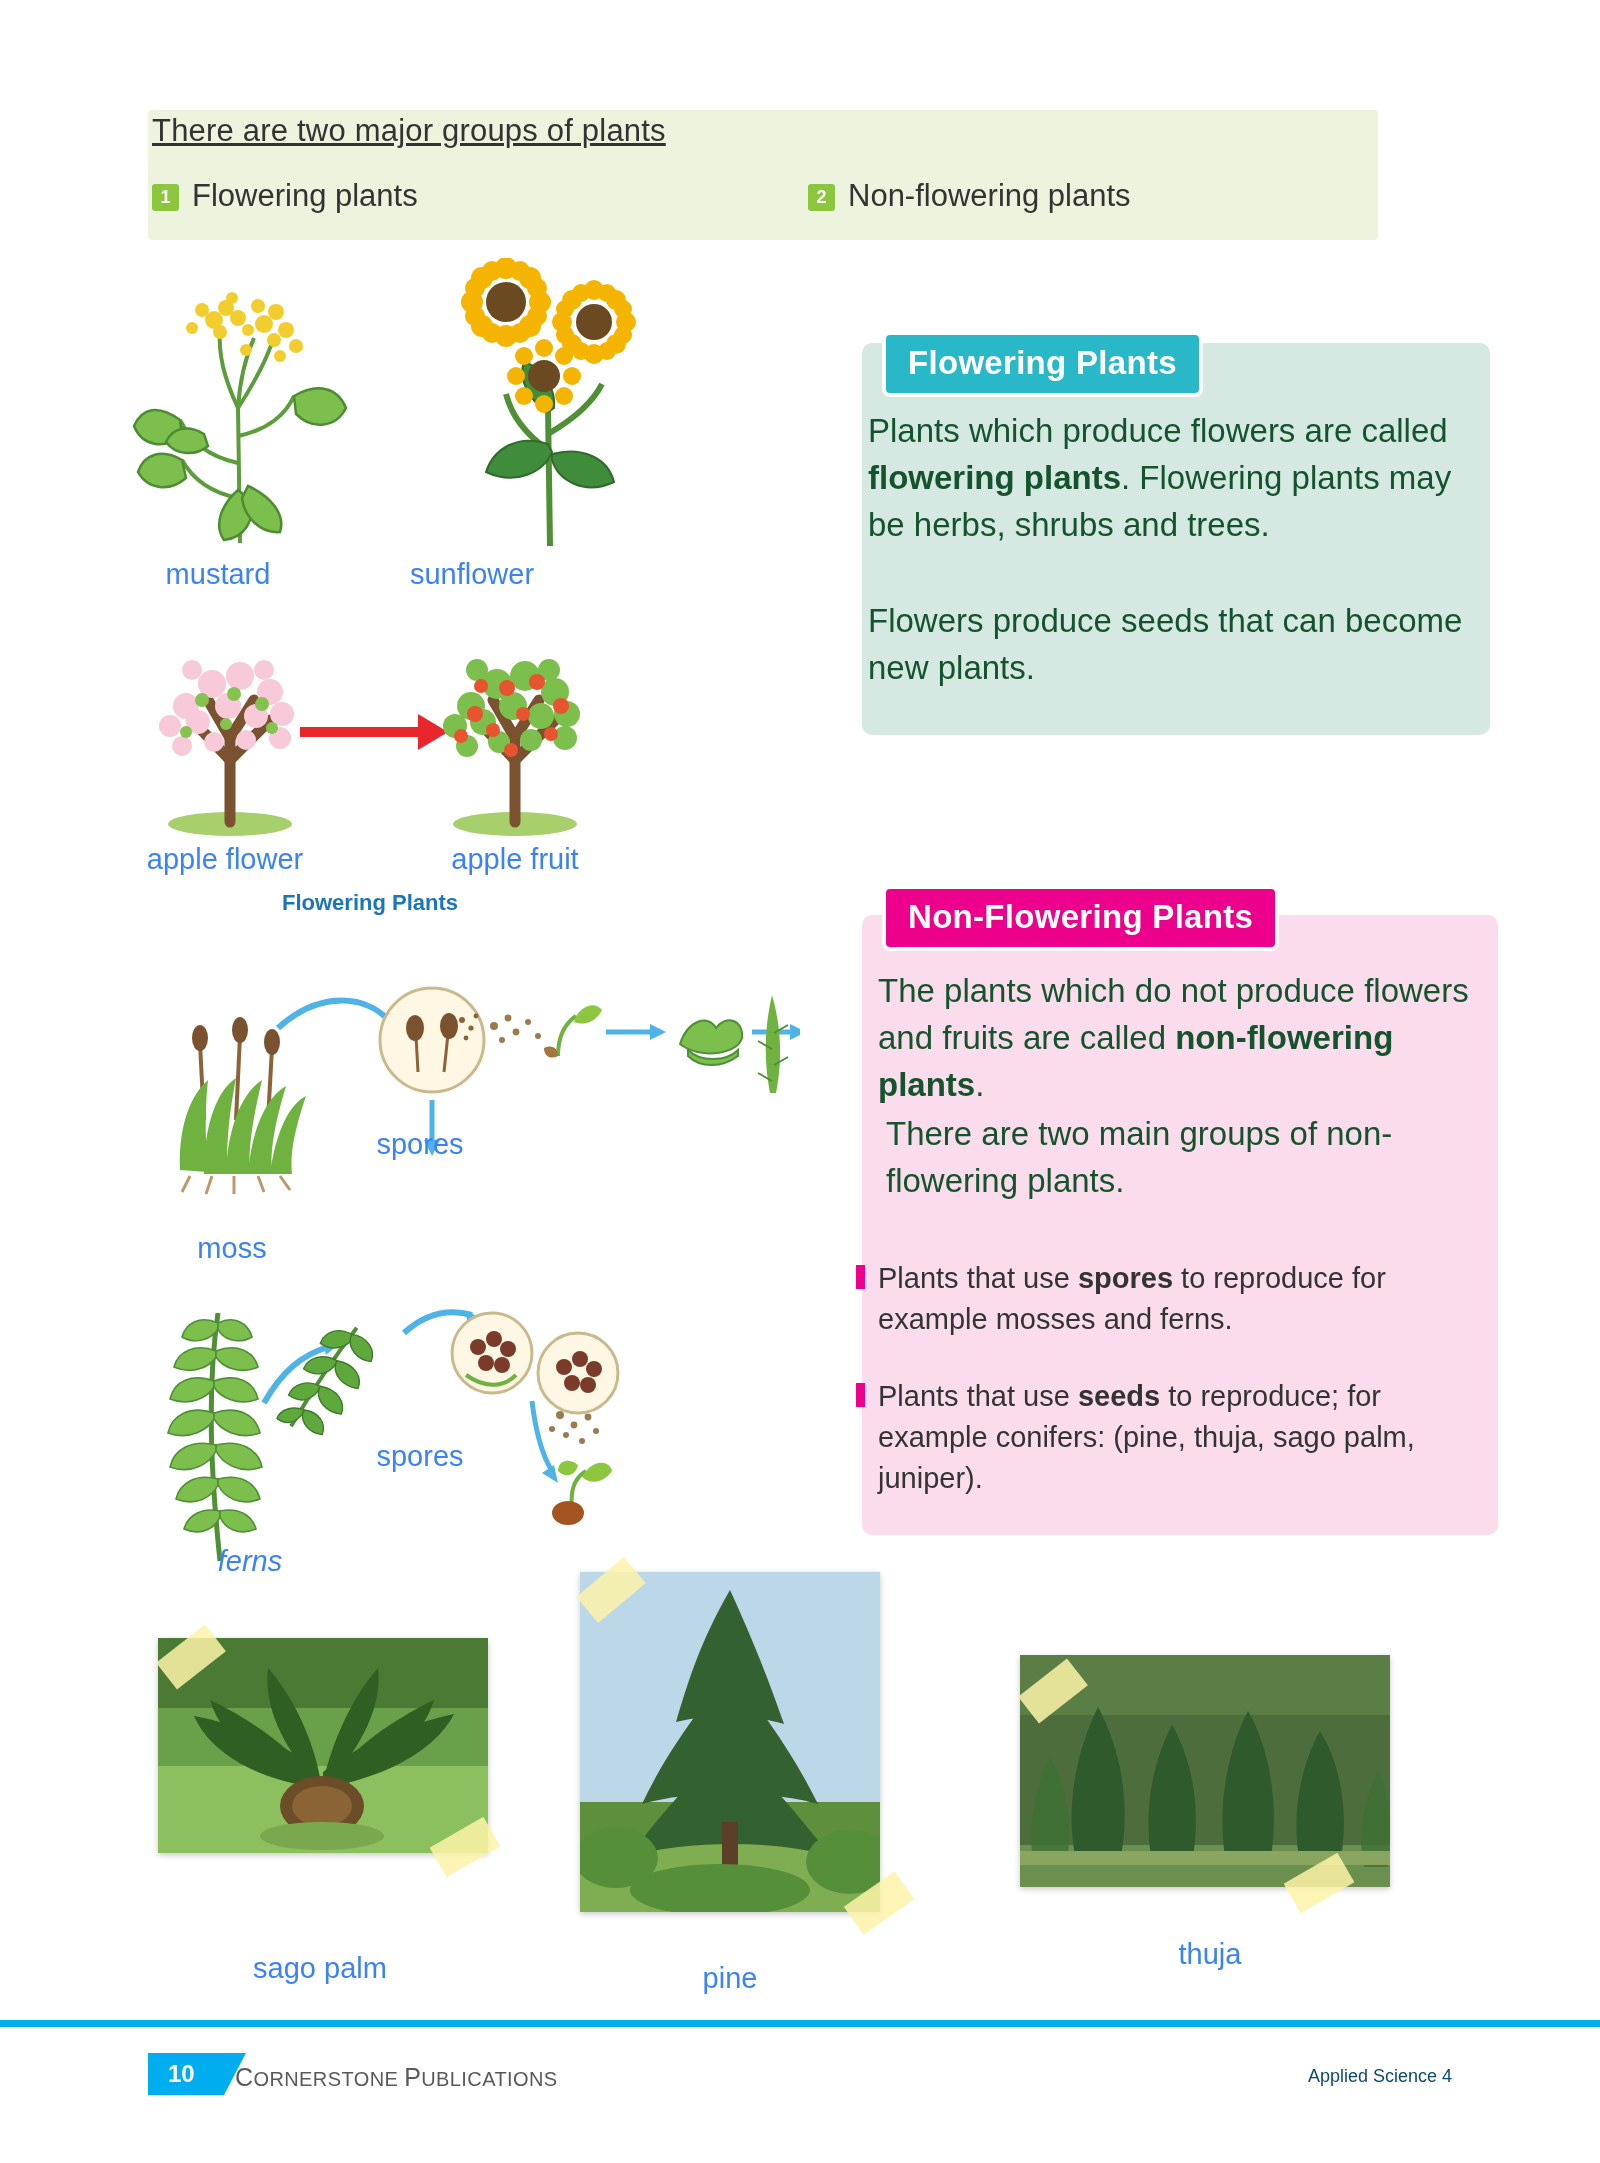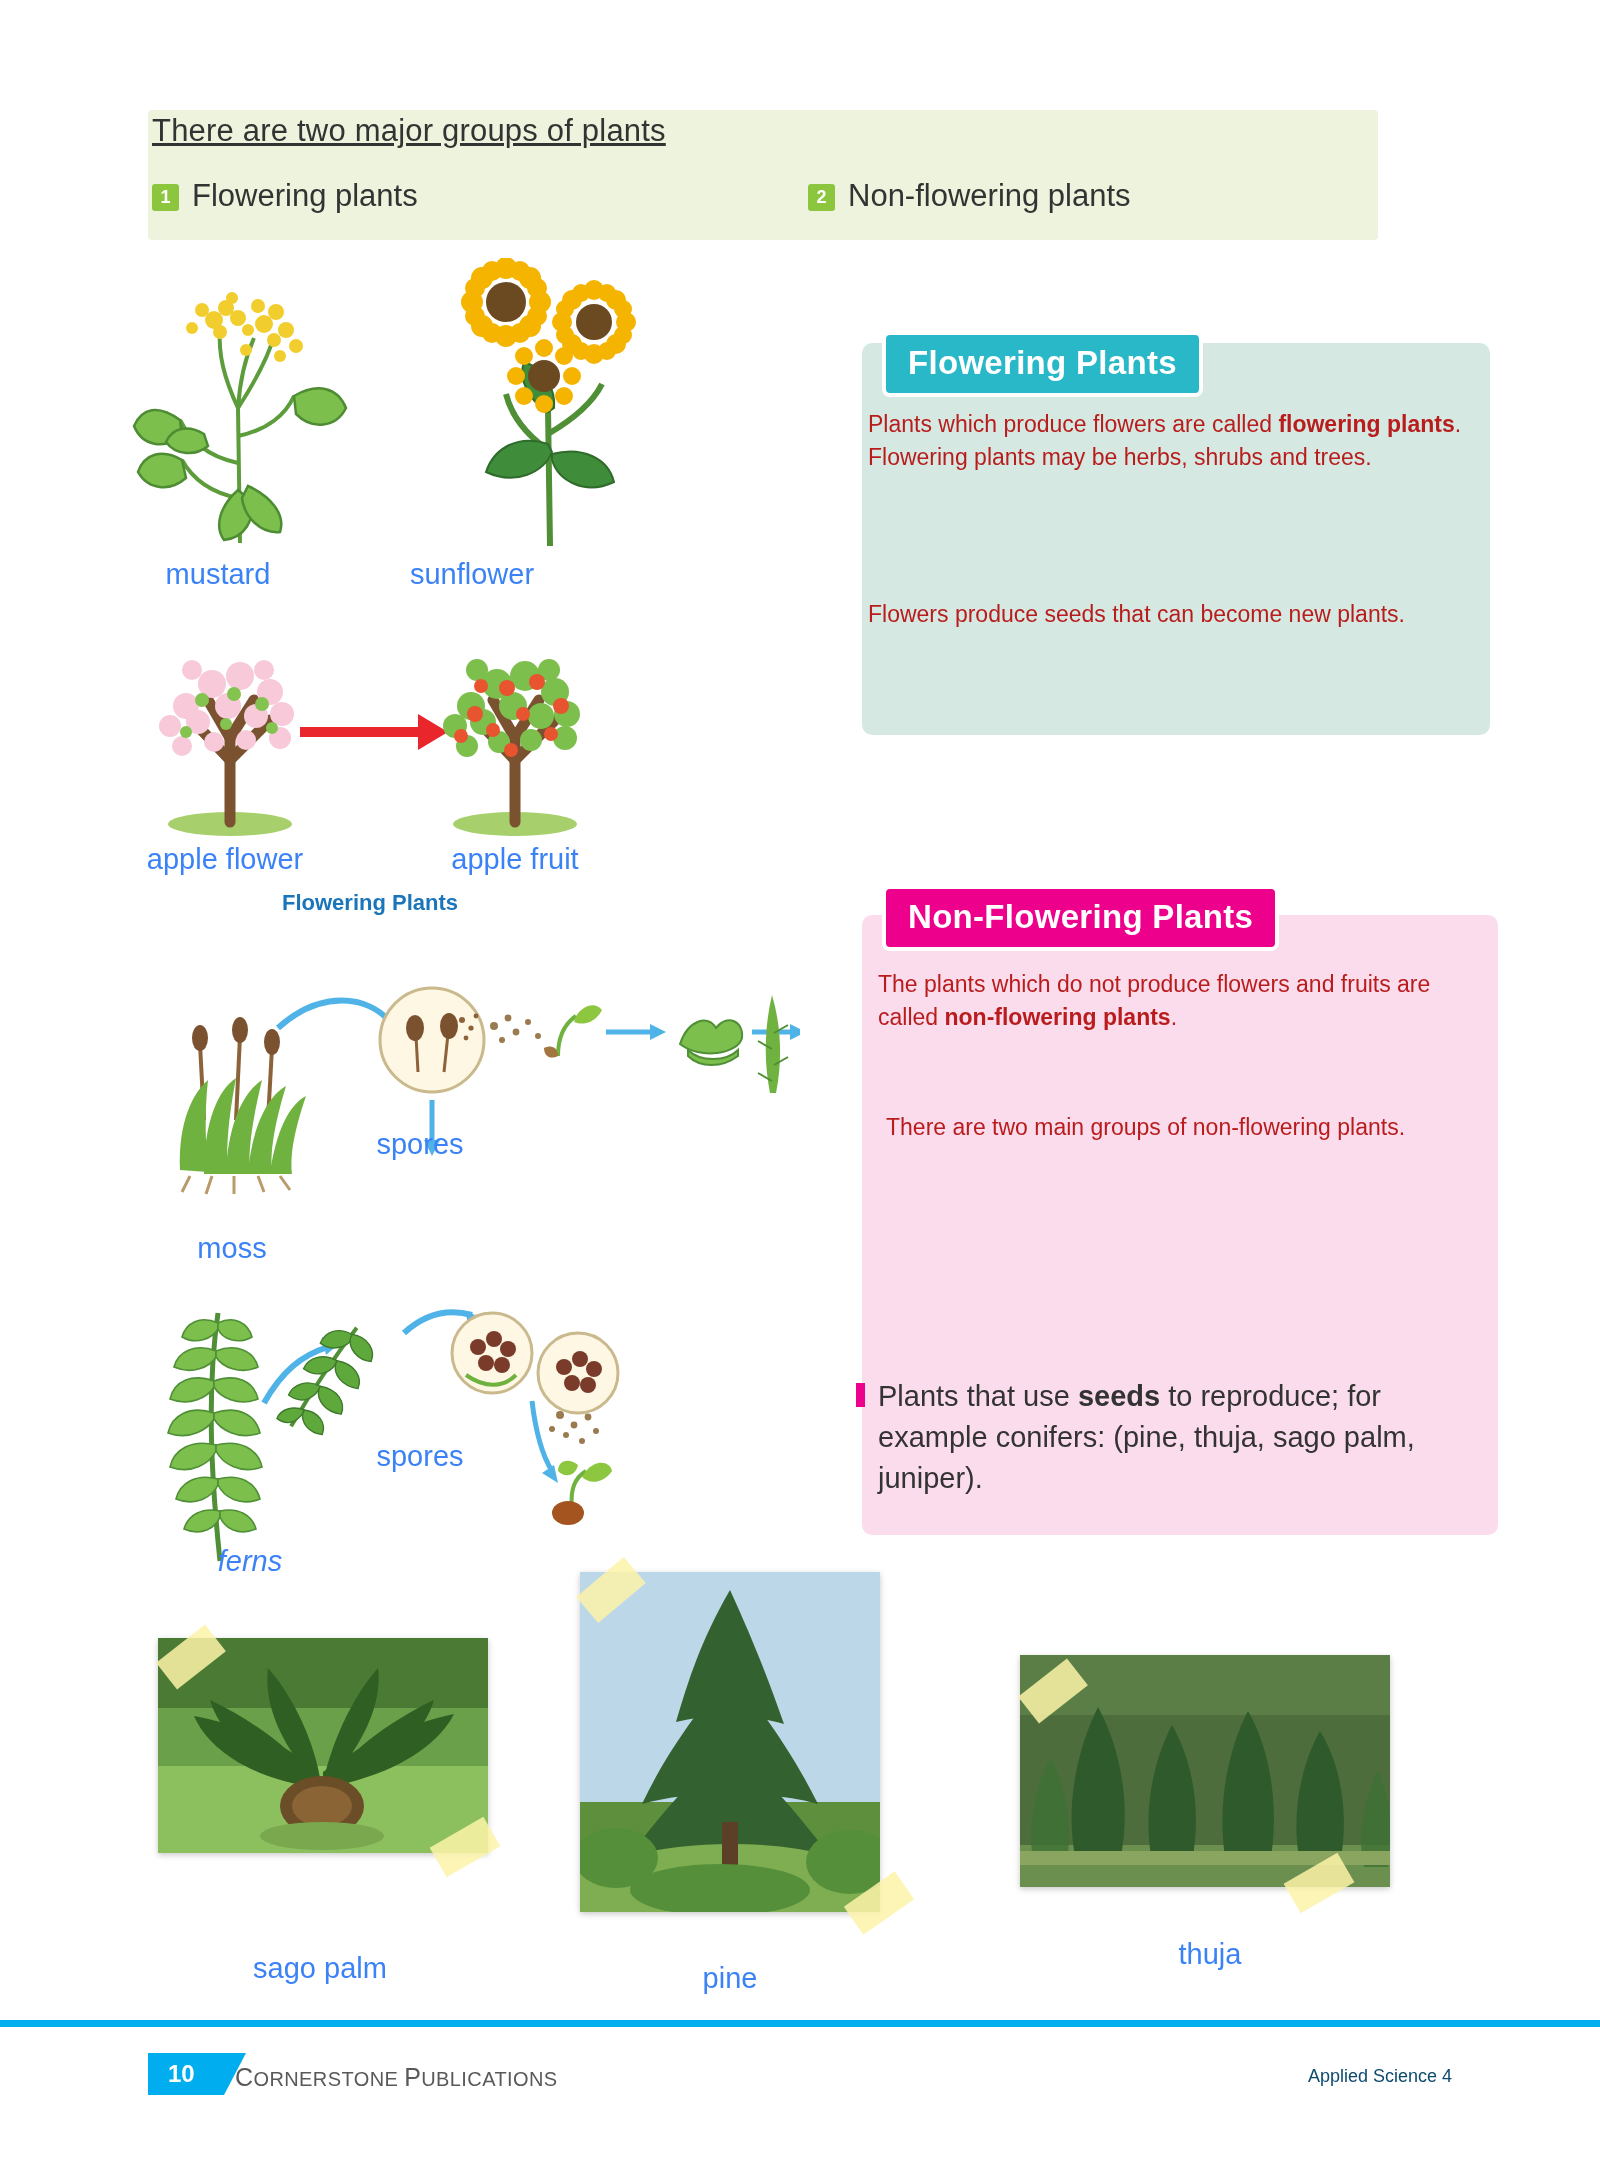--- a/index.html
+++ b/index.html
@@ -119,23 +119,23 @@
   .tab.pink {
     left: 882px;
     top: 885px;
     padding: 9px 22px 11px 22px;
     background: #ec008c;
     font-size: 33px;
     border: 4px solid #ffffff;
   }
   .infotext {
     position: absolute;
-    font-size: 23px;
+    font-size: 33px;
     line-height: 1.42;
-    color: #b91c1c;
+    color: #14532d;
   }
   .infotext b { font-weight: bold; }
 
   .bullet-row {
     position: absolute;
     font-size: 29px;
     line-height: 1.42;
     color: #333;
   }
   .bullet-mark {
@@ -630,20 +630,24 @@
 
   <div class="infobox nonflowering"></div>
   <div class="tab pink">Non-Flowering Plants</div>
 
   <div class="infotext" style="left:878px; top:968px; width:608px;">
     <span>The plants which do not produce flowers and fruits are called </span><b>non-flowering plants</b><span>.</span>
   </div>
 
   <div class="infotext" style="left:886px; top:1111px; width:600px;">There are two main groups of non-flowering plants.</div>
 
+  <div class="bullet-row" style="left:878px; top:1258px; width:618px;">
+    <span class="bullet-mark"></span>
+    <span>Plants that use </span><b>spores</b><span> to reproduce for example mosses and ferns.</span>
+  </div>
 
   <div class="bullet-row" style="left:878px; top:1376px; width:618px;">
     <span class="bullet-mark"></span>
     <span>Plants that use </span><b>seeds</b><span> to reproduce; for example conifers: (pine, thuja, sago palm, juniper).</span>
   </div>
 
   <div class="photo" style="left:158px; top:1638px; width:330px; height:215px;">
     <svg width="330" height="215" viewBox="0 0 330 215">
       <rect width="330" height="215" fill="#7fae52"></rect>
       <rect y="0" width="330" height="80" fill="#4a7a33"></rect>

